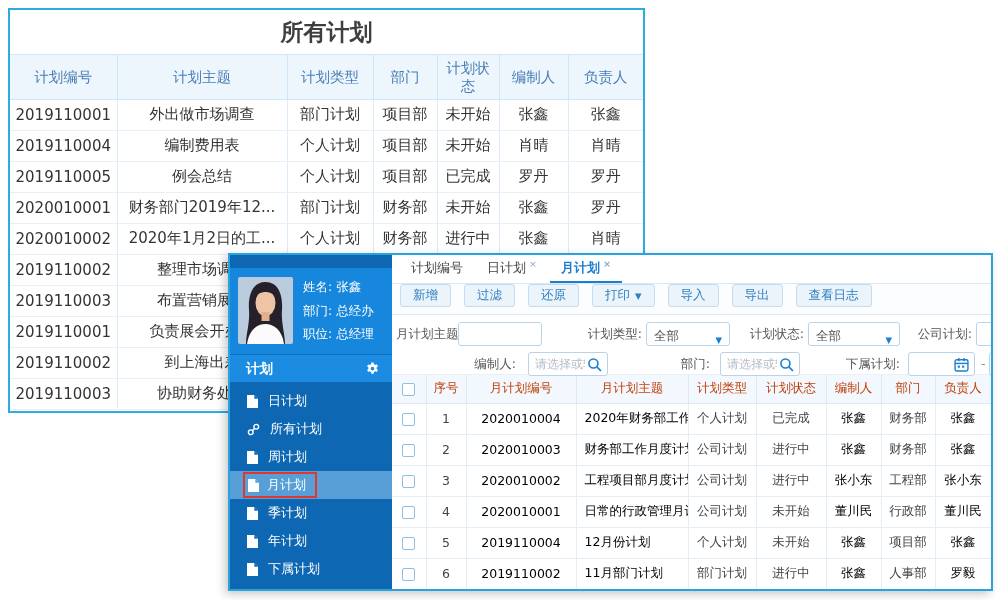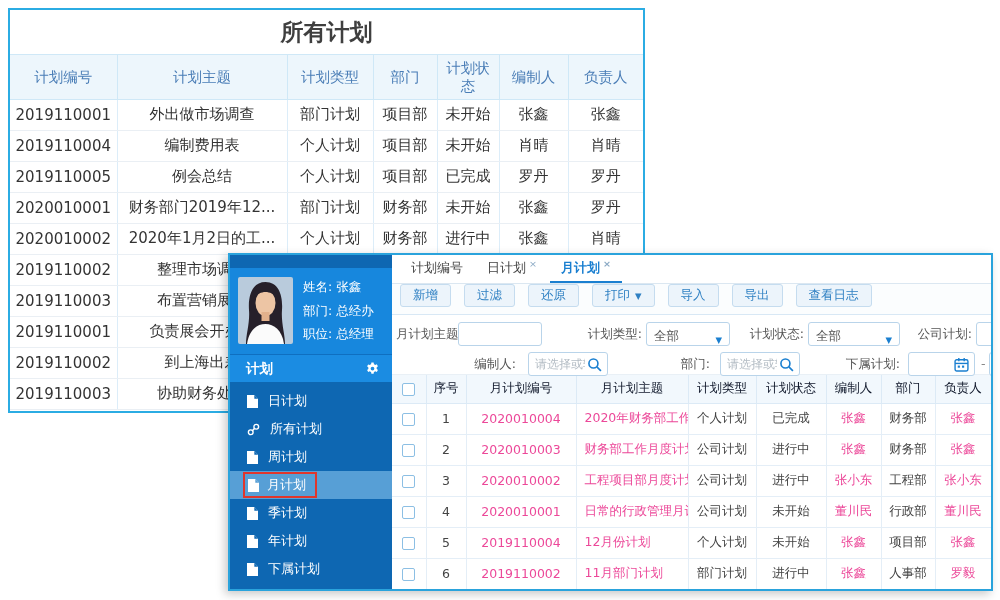--- a/index.html
+++ b/index.html
@@ -69,27 +69,27 @@
   .f-field input::placeholder { color:#b3bcc4; }
   .f-select { display:flex; align-items:flex-end; justify-content:space-between;
     padding:0 7px; cursor:pointer; }
   .f-select .chev { font-size:8.5px; color:#1a7fd0; }
   .f-icon { position:absolute; right:5px; top:4px; width:15px; height:15px; }
   .f-field.with-icon input { padding-right:22px; }
   .f-dash { position:absolute; line-height:24px; color:#888; }
 
   .grid { flex:1; overflow:hidden; }
   .app-table { width:599px; border-collapse:collapse; table-layout:fixed; }
-  .app-table th { height:28px; background:#f2f8fd; color:#0f172a; font-weight:normal;
+  .app-table th { height:28px; background:#f2f8fd; color:#c2410c; font-weight:normal;
     font-size:12.5px; border-right:1px solid #dceaf6; border-bottom:1px solid #dceaf6; }
   .app-table td { height:31px; font-size:12.5px; color:#444; text-align:center;
     border-right:1px solid #e4eef7; border-bottom:1px solid #e4eef7;
     white-space:nowrap; overflow:hidden; }
   .app-table .subj { text-align:left; padding-left:8px; }
-  .app-table .link { color:#ec4899; cursor:pointer; }
+  .app-table .link { color:#000000; cursor:pointer; }
   .cbx { display:inline-block; width:13px; height:13px; border:1px solid #8cbfe4;
     border-radius:2px; background:#fff; vertical-align:middle; cursor:pointer; }
 </style>
 </head>
 <body>
 
 <div class="bg-window">
   <div class="bg-title">所有计划</div>
   <table class="bg-table">
     <colgroup>

